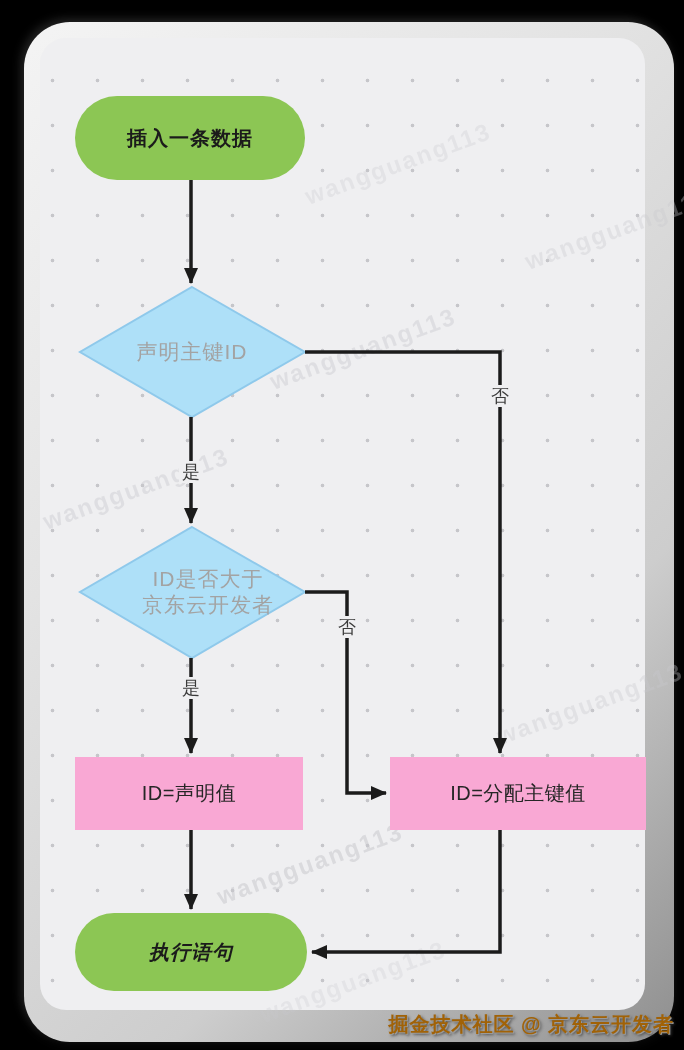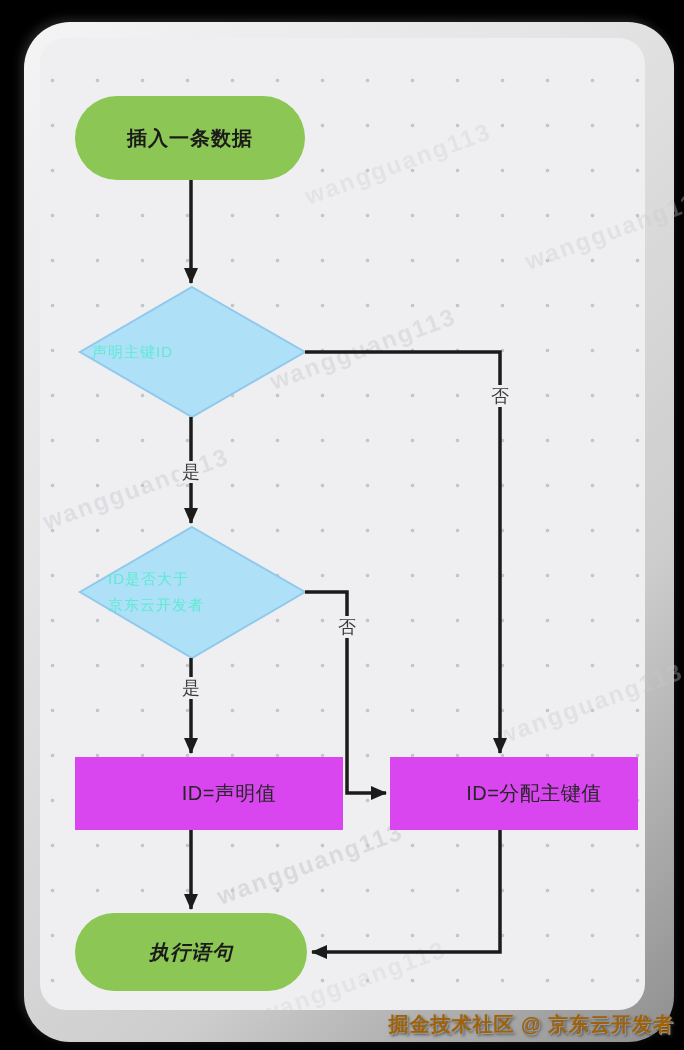--- a/index.html
+++ b/index.html
@@ -25,26 +25,26 @@
   .layer { position:absolute; left:0; top:0; width:684px; height:1050px; pointer-events:none; }
   svg.connectors { position:absolute; left:0; top:0; }
 
   
   .node { position:absolute; display:flex; align-items:center; justify-content:center; text-align:right; }
   .terminator {
     background:#8CC654; border-radius:42px;
     color:#1b1b1b; font-weight:bold; font-size:20px; letter-spacing:1px;
   }
   .process {
-    background:#d946ef;
-    color:#262626; font-size:20px; letter-spacing:0.5px;padding-left:40px;
+    background:#f9a8d4;
+    color:#262626; font-size:20px; letter-spacing:0.5px;
   }
   .diamond-label {
-    position:absolute; color:#5eead4;
-    font-size:15px; line-height:26px; letter-spacing:1px;
+    position:absolute; text-align:center; color:#a3a3a3;
+    font-size:21px; line-height:26px; letter-spacing:1px;
   }
   .edge-label {
     position:absolute; transform:translate(-50%,-50%);
     background:#EFEFF1; color:#3b3b3b; font-size:18px;
     padding:1px 3px; line-height:20px;
   }
   .watermark {
     position:absolute; color:#C9C9CE; font-size:24px; letter-spacing:2px;
     transform:rotate(-20deg); white-space:nowrap; font-weight:bold;
   }
@@ -72,21 +72,21 @@
   </div>
 
   <div class="node terminator" style="left:75px;top:96px;width:230px;height:84px;">
     <span>插入一条数据</span>
   </div>
 
   <div class="node process" style="left:75px;top:757px;width:228px;height:73px;">
     <span>ID=声明值</span>
   </div>
 
-  <div class="node process" style="left:390px;top:757px;width:208px;height:73px;">
+  <div class="node process" style="left:390px;top:757px;width:256px;height:73px;">
     <span>ID=分配主键值</span>
   </div>
 
   <div class="node terminator" style="left:75px;top:913px;width:232px;height:78px;font-style:italic;">
     <span>执行语句</span>
   </div>
 
   <svg class="connectors" width="684" height="1050" viewBox="0 0 684 1050">
     <defs>
       <marker id="arrow" markerUnits="userSpaceOnUse" markerWidth="18" markerHeight="16" refX="15" refY="7" orient="auto">

